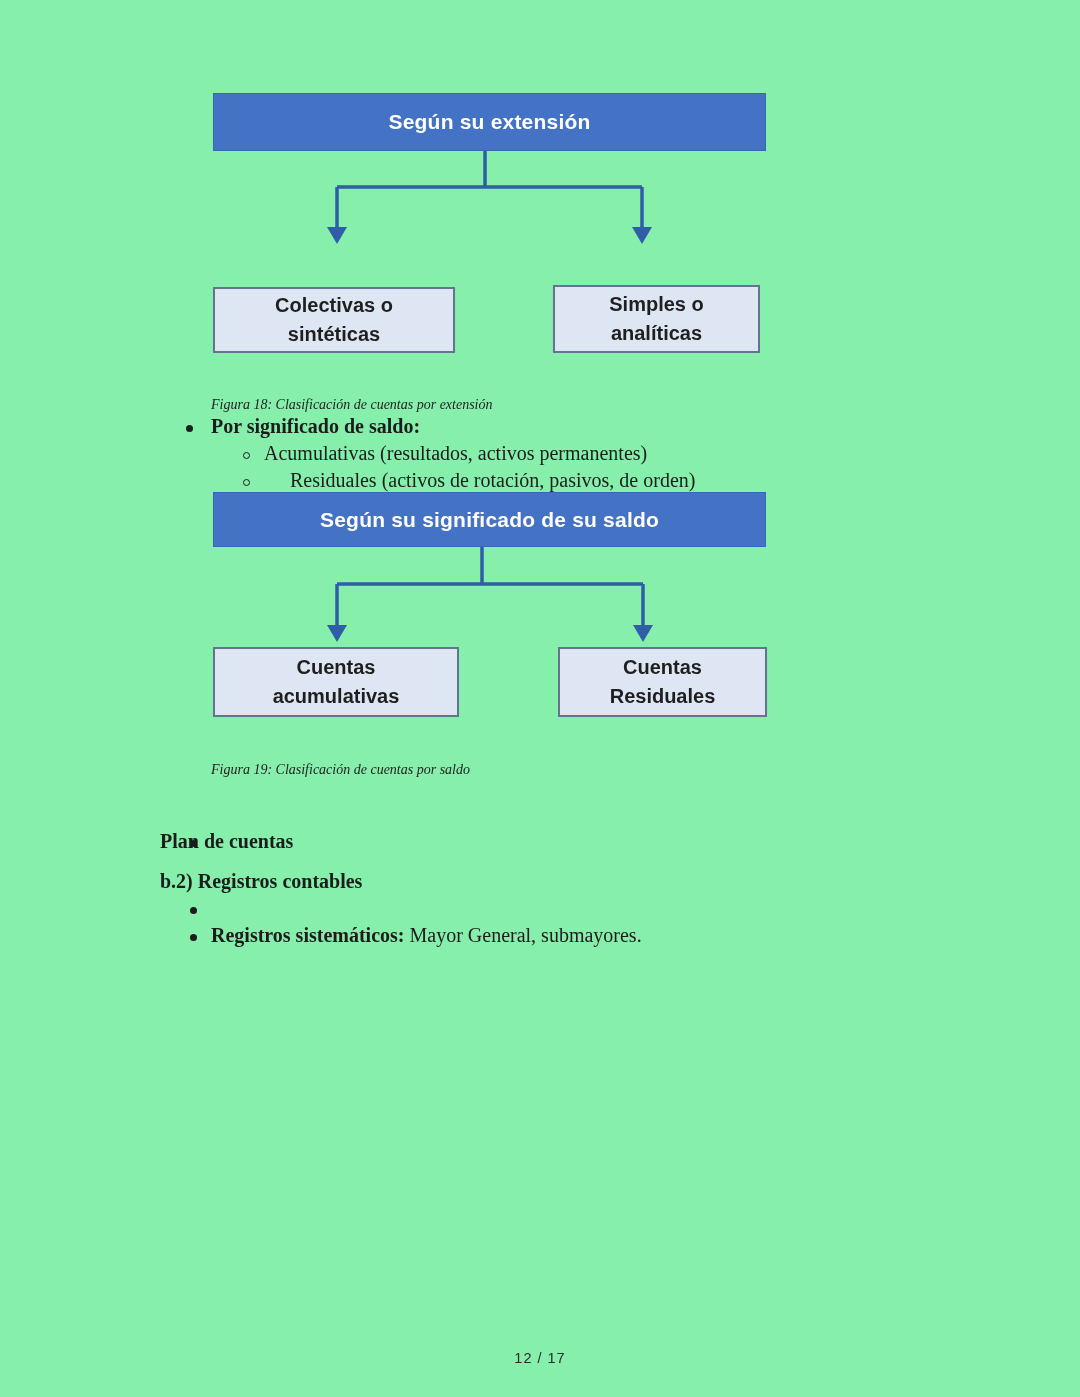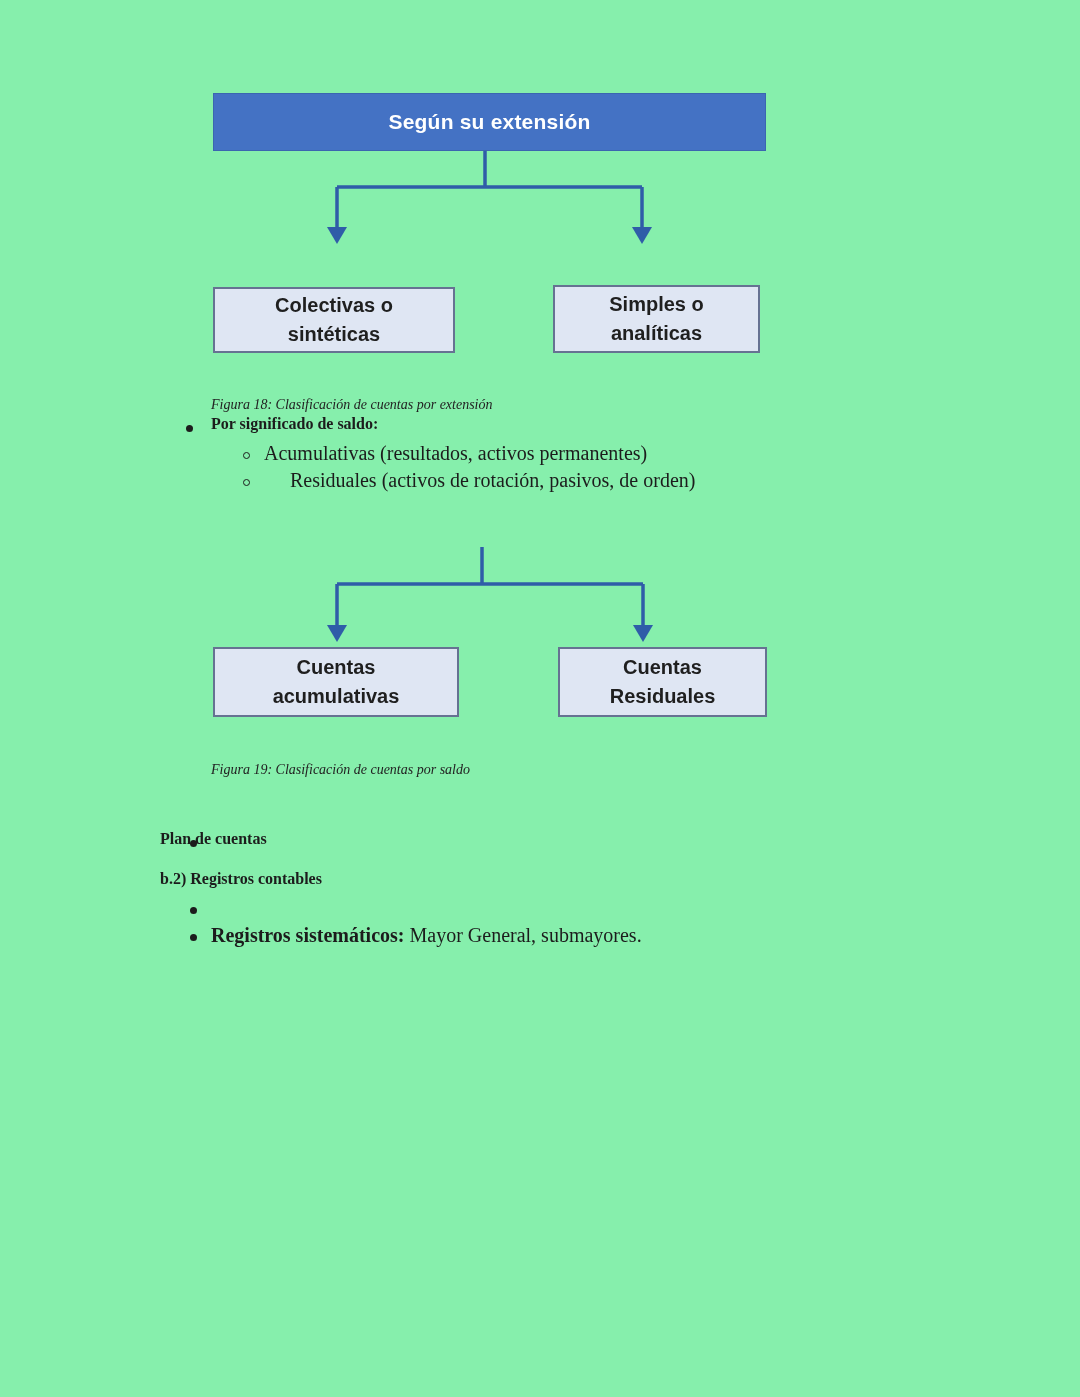--- a/index.html
+++ b/index.html
@@ -45,21 +45,21 @@
   
   .caption{
     position:absolute;
     font-style:italic;
     font-size:14px;
     color:#222222;
   }
   .heading{
     position:absolute;
     font-weight:bold;
-    font-size:16px;
+    font-size:20px;
     color:#1c1c1c;
   }
   .line{
     position:absolute;
     font-size:20px;
     color:#1c1c1c;
     white-space:nowrap;
   }
   .line .lead{font-weight:bold;}
   .marker-dot{
@@ -115,20 +115,23 @@
 
   <span class="marker-dot" style="left:186px;top:425px;"></span>
   <div class="heading" style="left:211px;top:415px;">Por significado de saldo:</div>
 
   <span class="marker-circle" style="left:243px;top:452px;"></span>
   <div class="line" style="left:264px;top:442px;">Acumulativas (resultados, activos permanentes)</div>
 
   <span class="marker-circle" style="left:243px;top:479px;"></span>
   <div class="line" style="left:264px;top:469px;margin-left:26px;">Residuales (activos de rotación, pasivos, de orden)</div>
 
+  <div class="chart-header" style="left:213px;top:492px;width:553px;height:55px;">
+    <span>Según su significado de su saldo</span>
+  </div>
 
   <svg class="connector" style="left:213px;top:547px;" width="553" height="100" viewBox="0 0 553 100">
     <polyline points="269,0 269,37"></polyline>
     <polyline points="124,37 430,37"></polyline>
     <polyline points="124,37 124,80"></polyline>
     <polyline points="430,37 430,80"></polyline>
     <polygon points="114,78 134,78 124,95"></polygon>
     <polygon points="420,78 440,78 430,95"></polygon>
   </svg>
 
@@ -149,14 +152,15 @@
 
   <div class="heading" style="left:160px;top:870px;">b.2) Registros contables</div>
 
   <span class="marker-dot" style="left:190px;top:907px;"></span>
 
   <span class="marker-dot" style="left:190px;top:934px;"></span>
   <div class="line" style="left:211px;top:924px;">
     <span class="lead">Registros sistemáticos:</span><span> Mayor General, submayores.</span>
   </div>
 
+  <div class="page-number">12 / 17</div>
 
 </div>
 
 </body></html>

